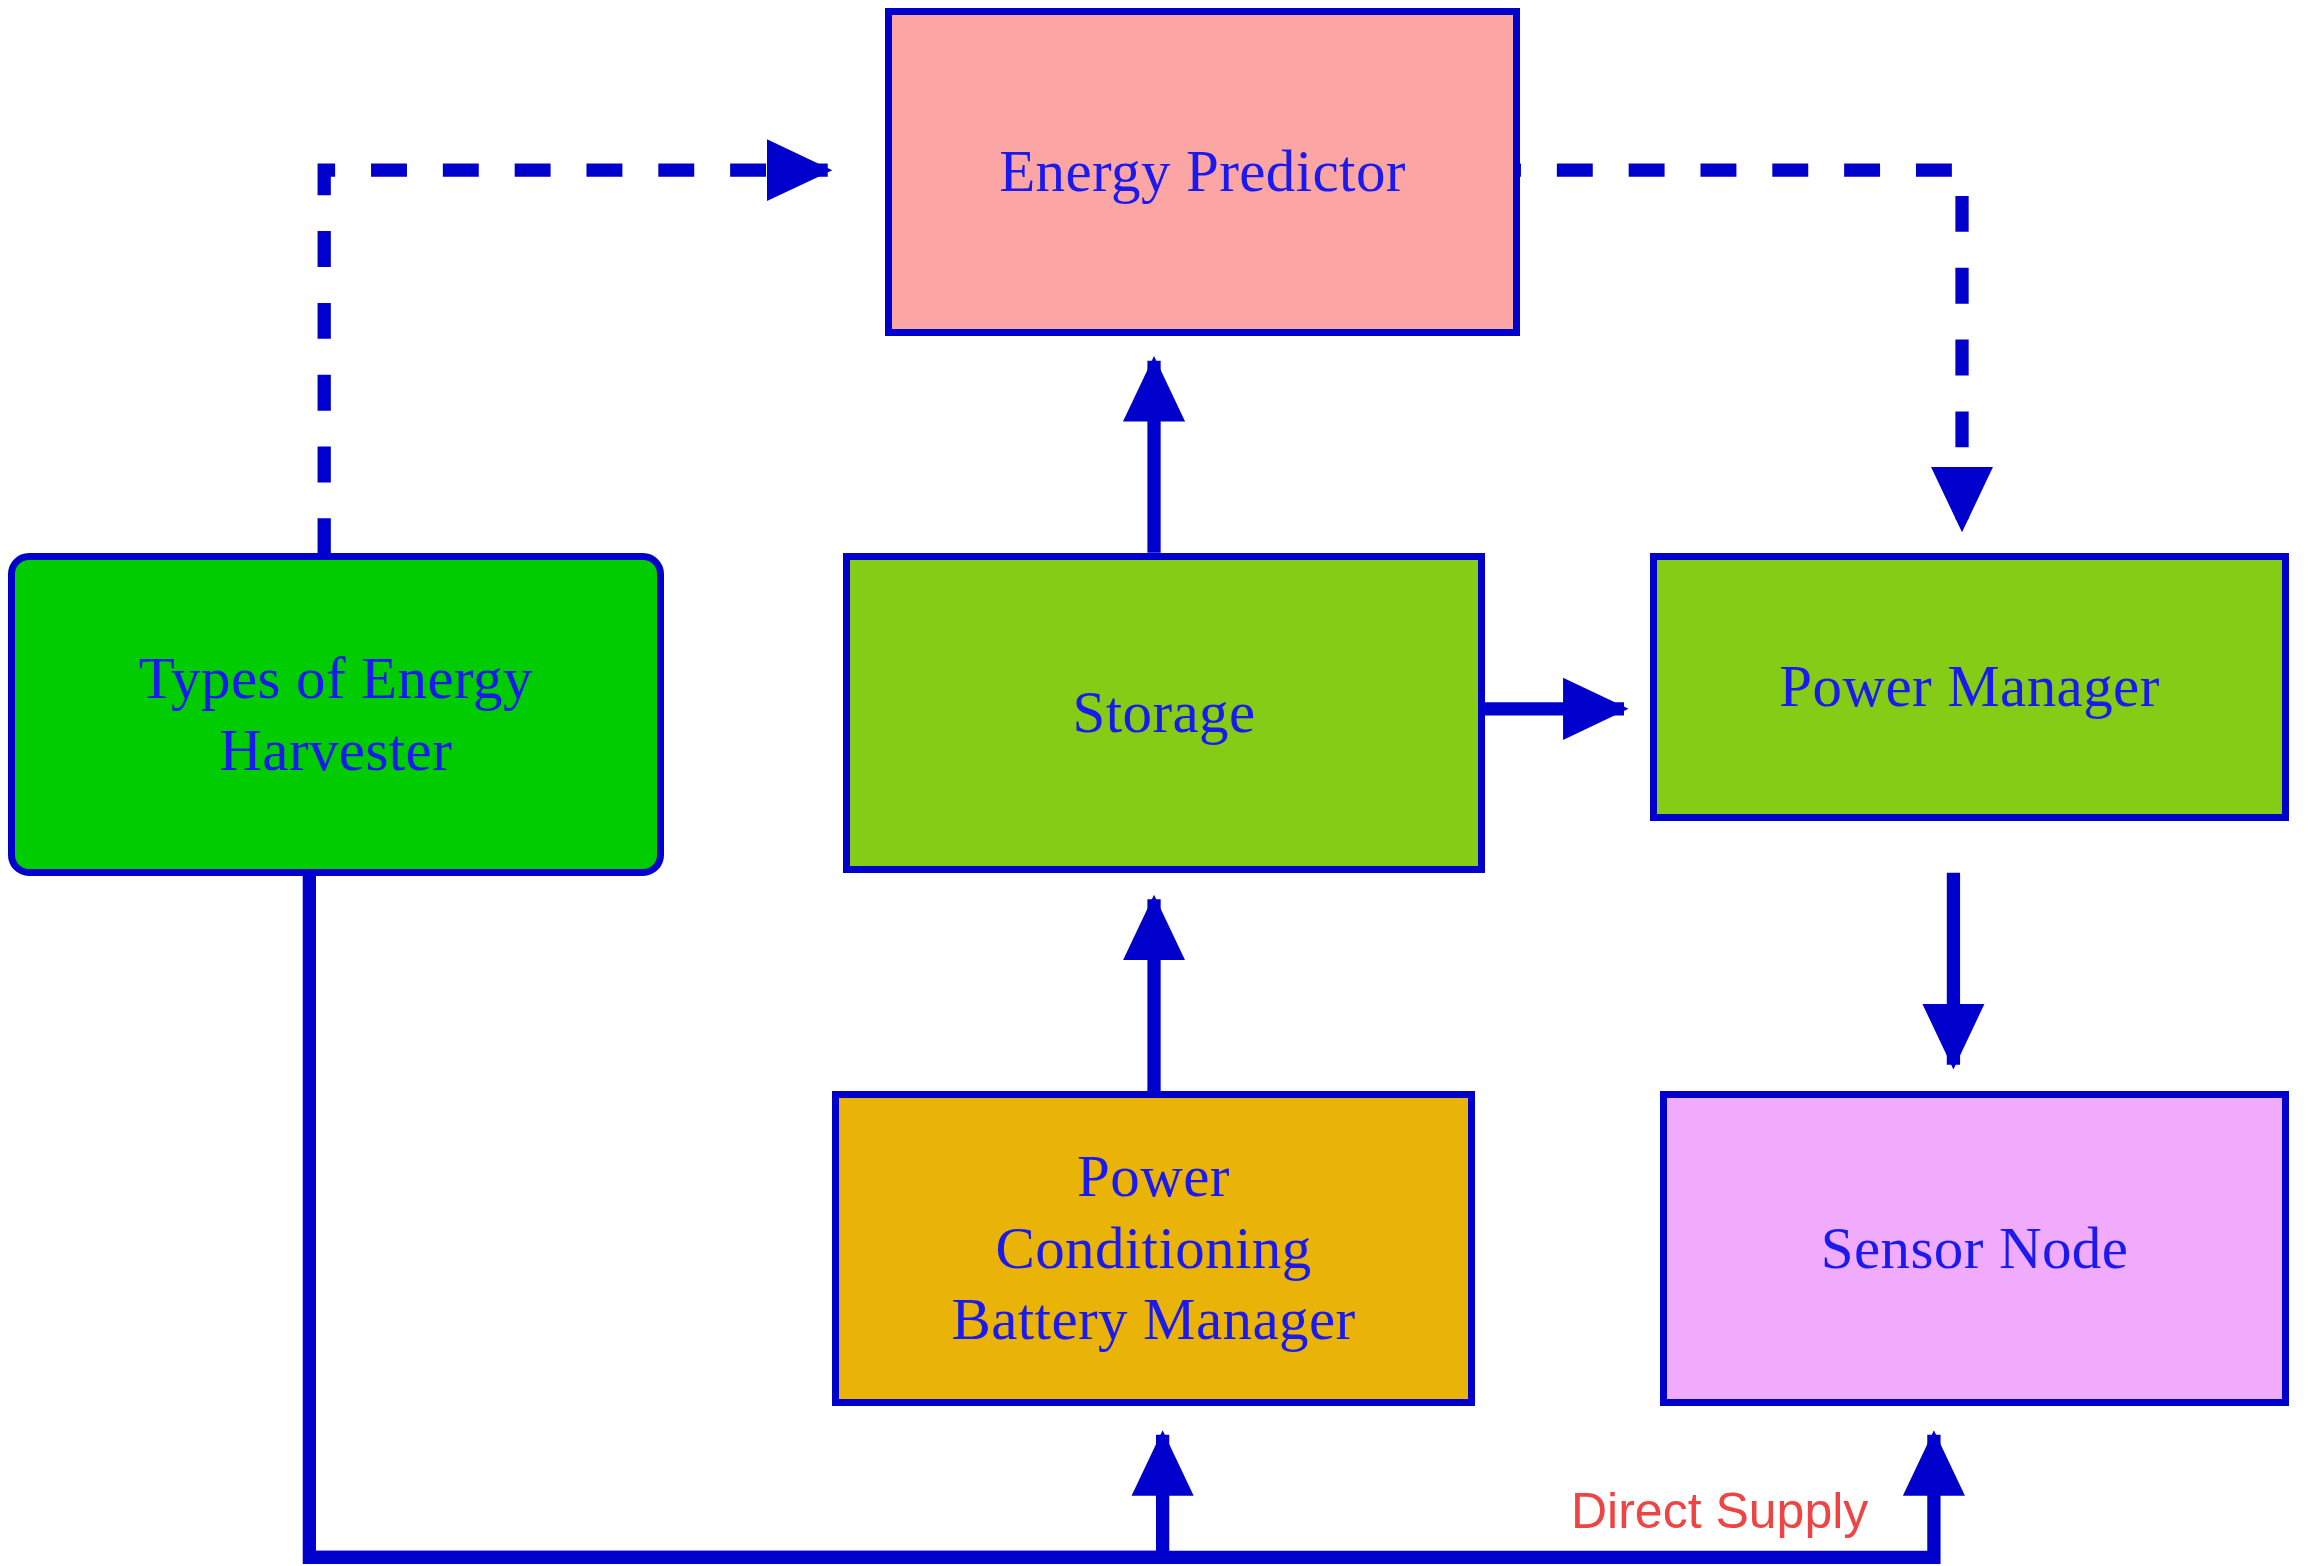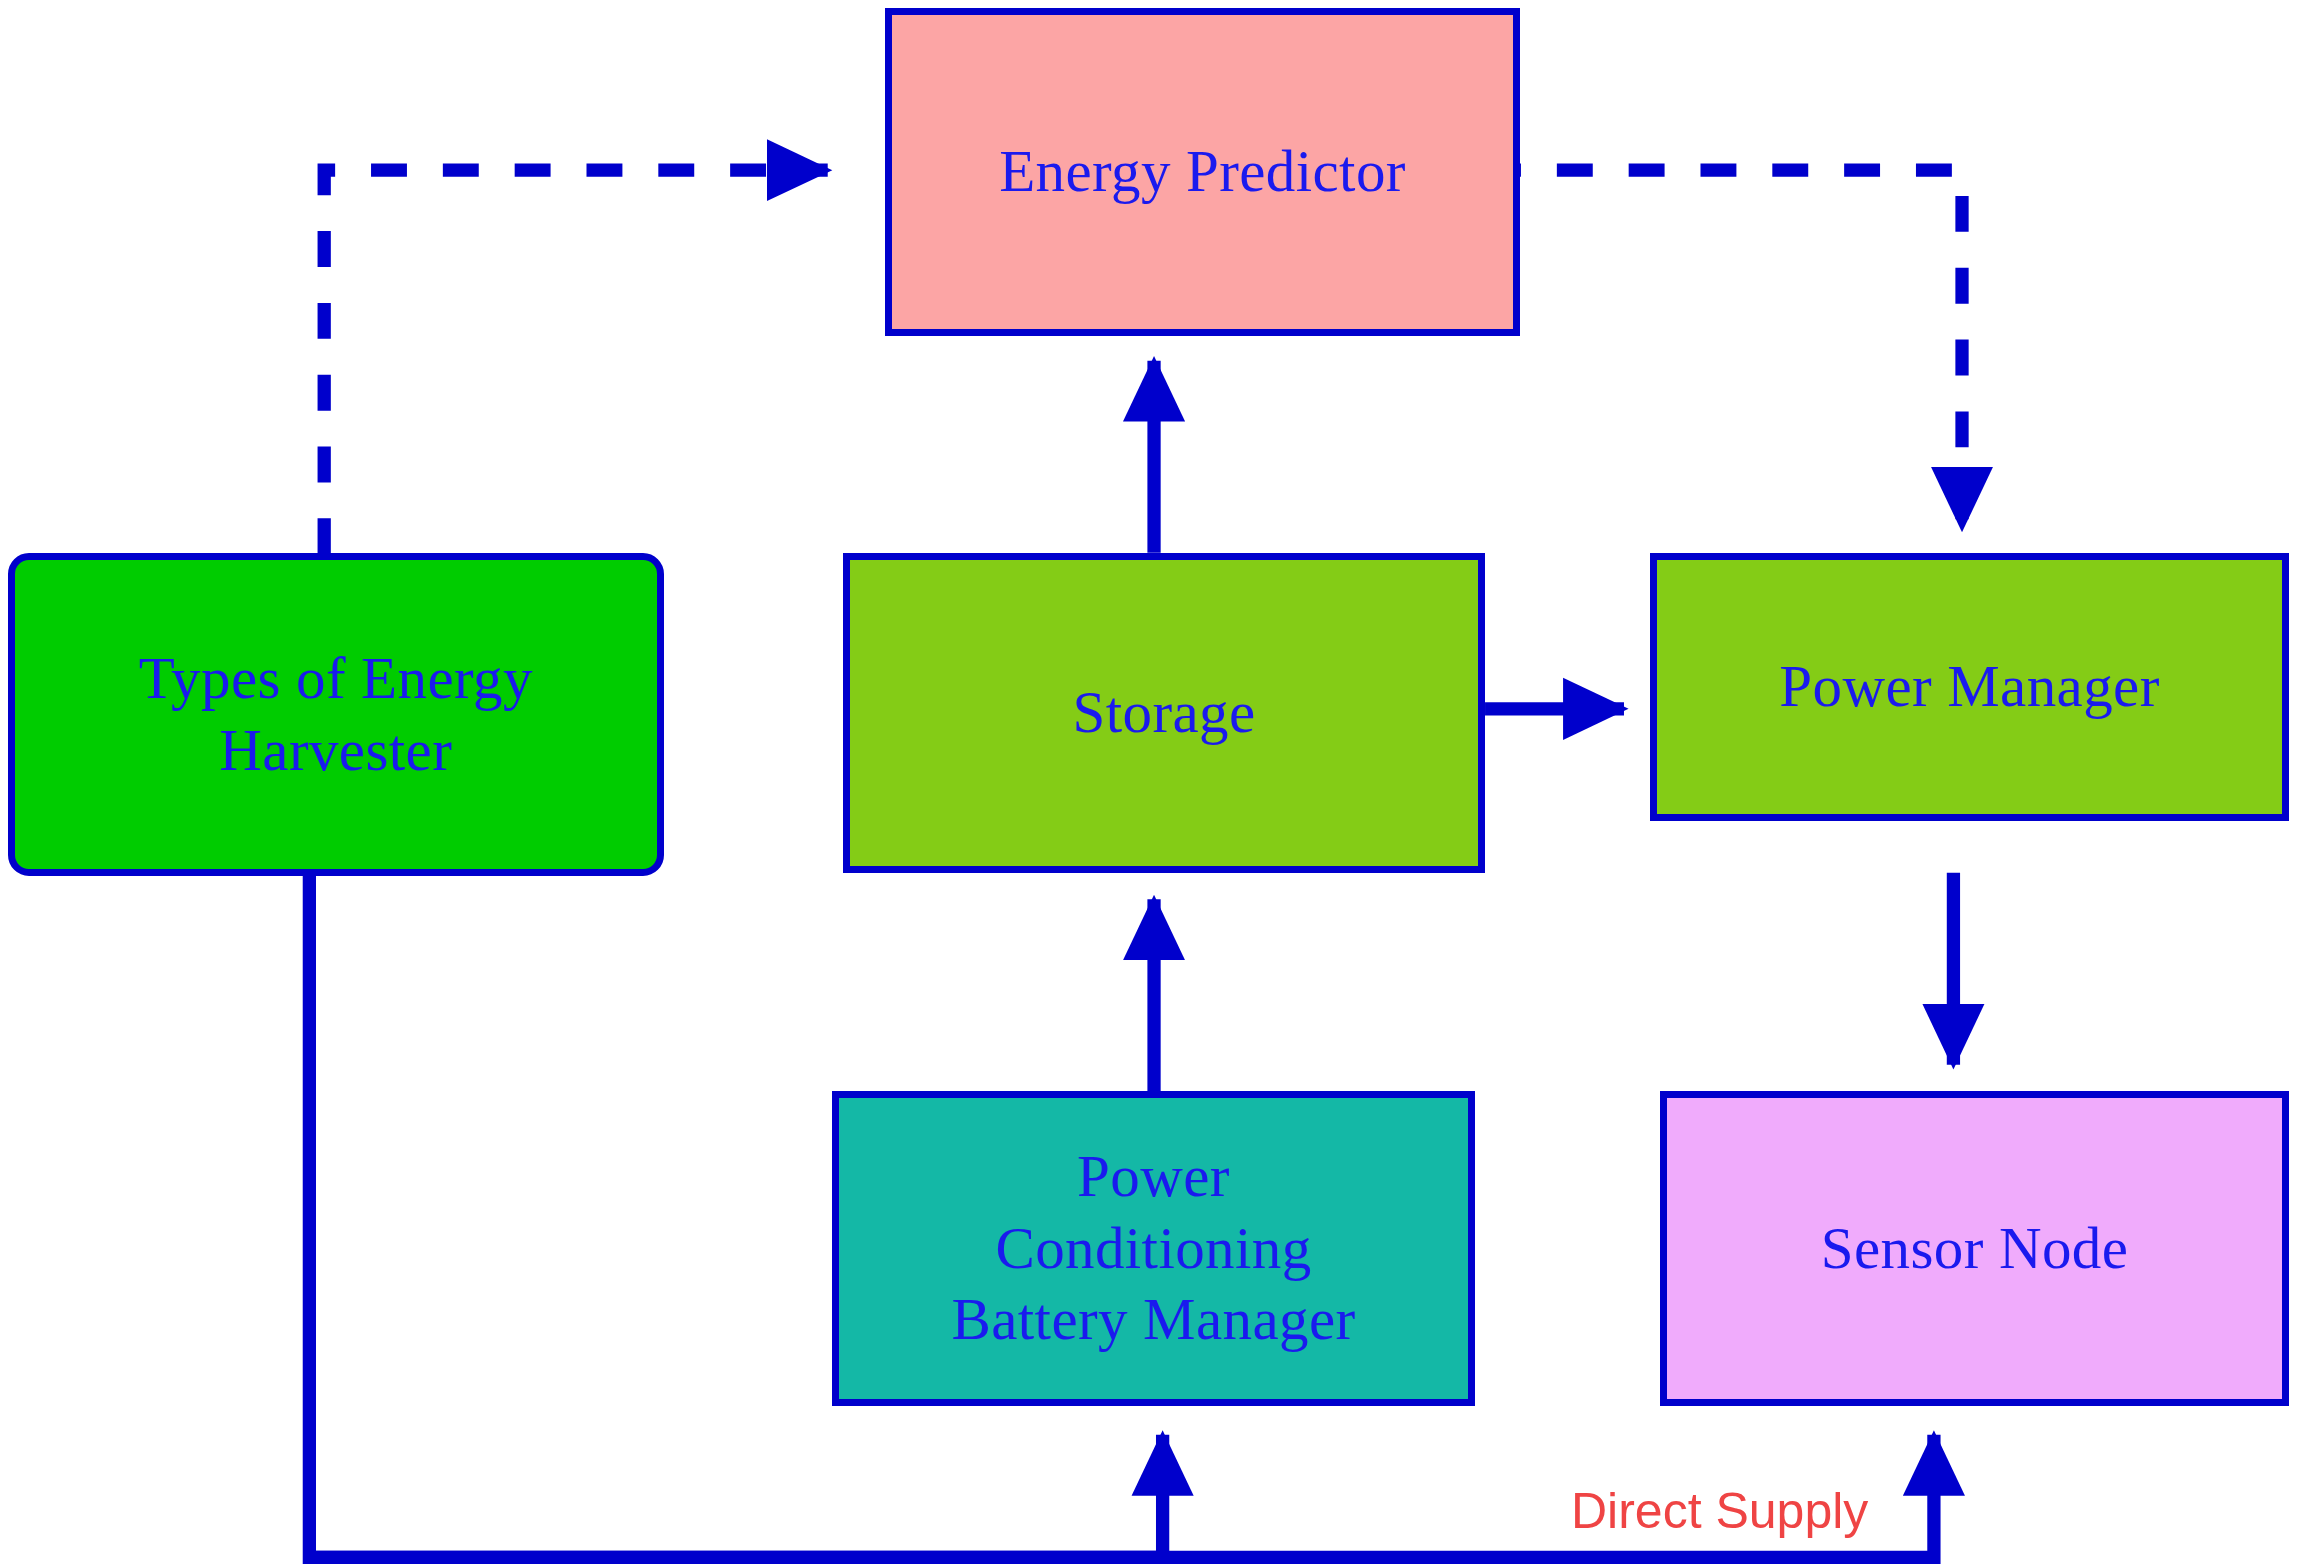--- a/index.html
+++ b/index.html
@@ -56,21 +56,21 @@
   #node-storage {
     left: 843px; top: 553px; width: 642px; height: 320px;
     background: #84cc16;
   }
   #node-power-manager {
     left: 1650px; top: 553px; width: 639px; height: 268px;
     background: #84cc16;
   }
   #node-power-conditioning {
     left: 832px; top: 1091px; width: 643px; height: 315px;
-    background: #14b8a6;
+    background: #eab308;
   }
   #node-sensor-node {
     left: 1660px; top: 1091px; width: 629px; height: 315px;
     background: #f0abfc;
     align-items: center;
   }
   .edge-label {
     position: absolute;
     color: #ef4444;
     font-family: Liberation Sans, sans-serif;

